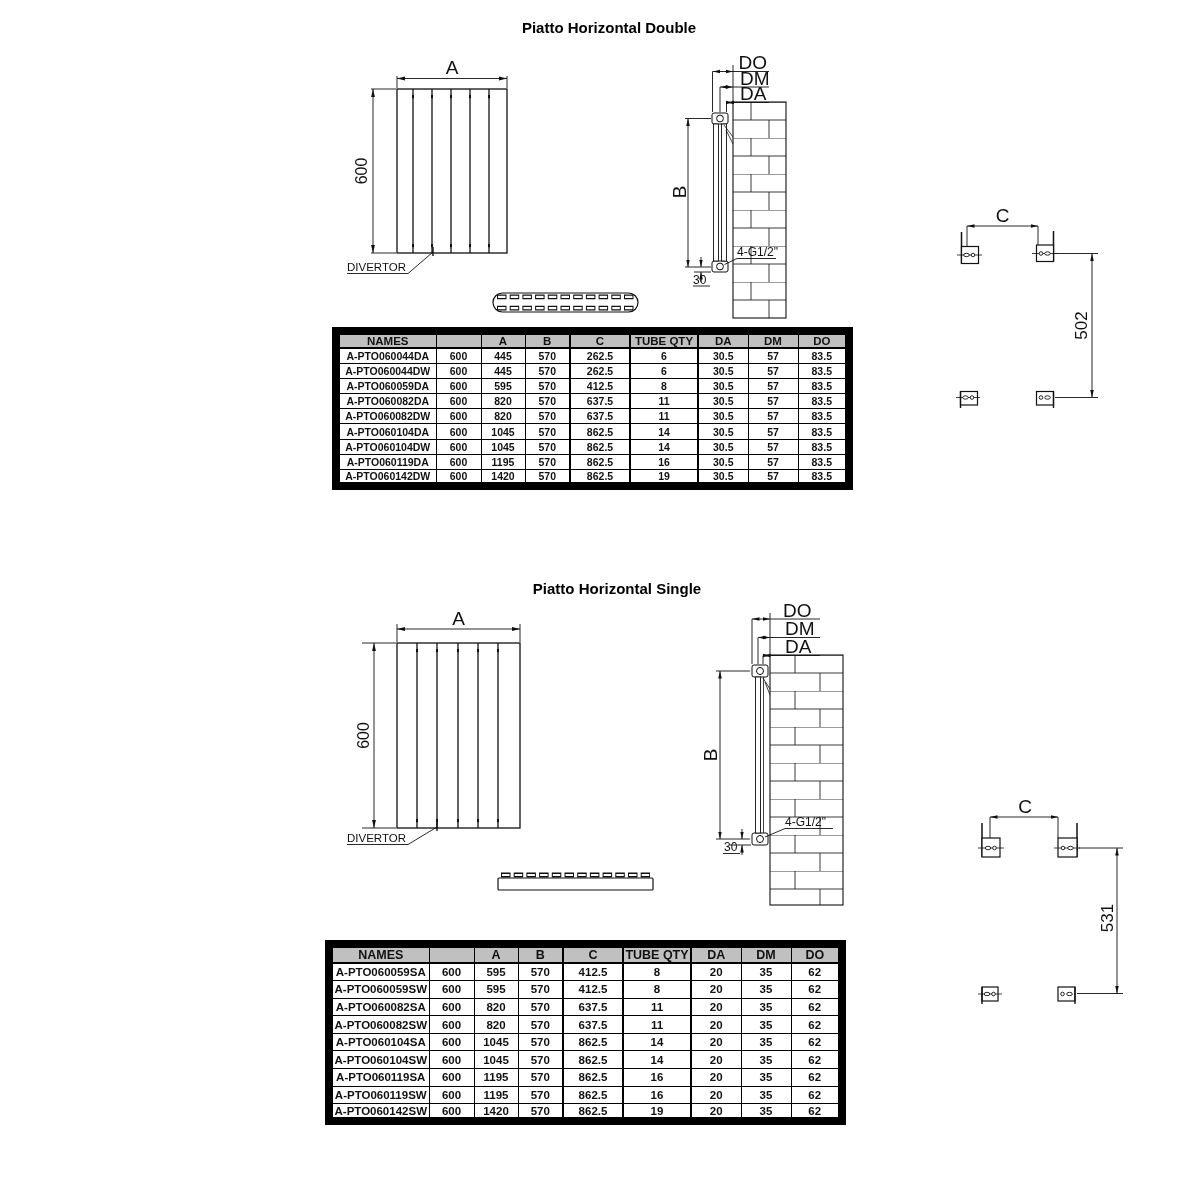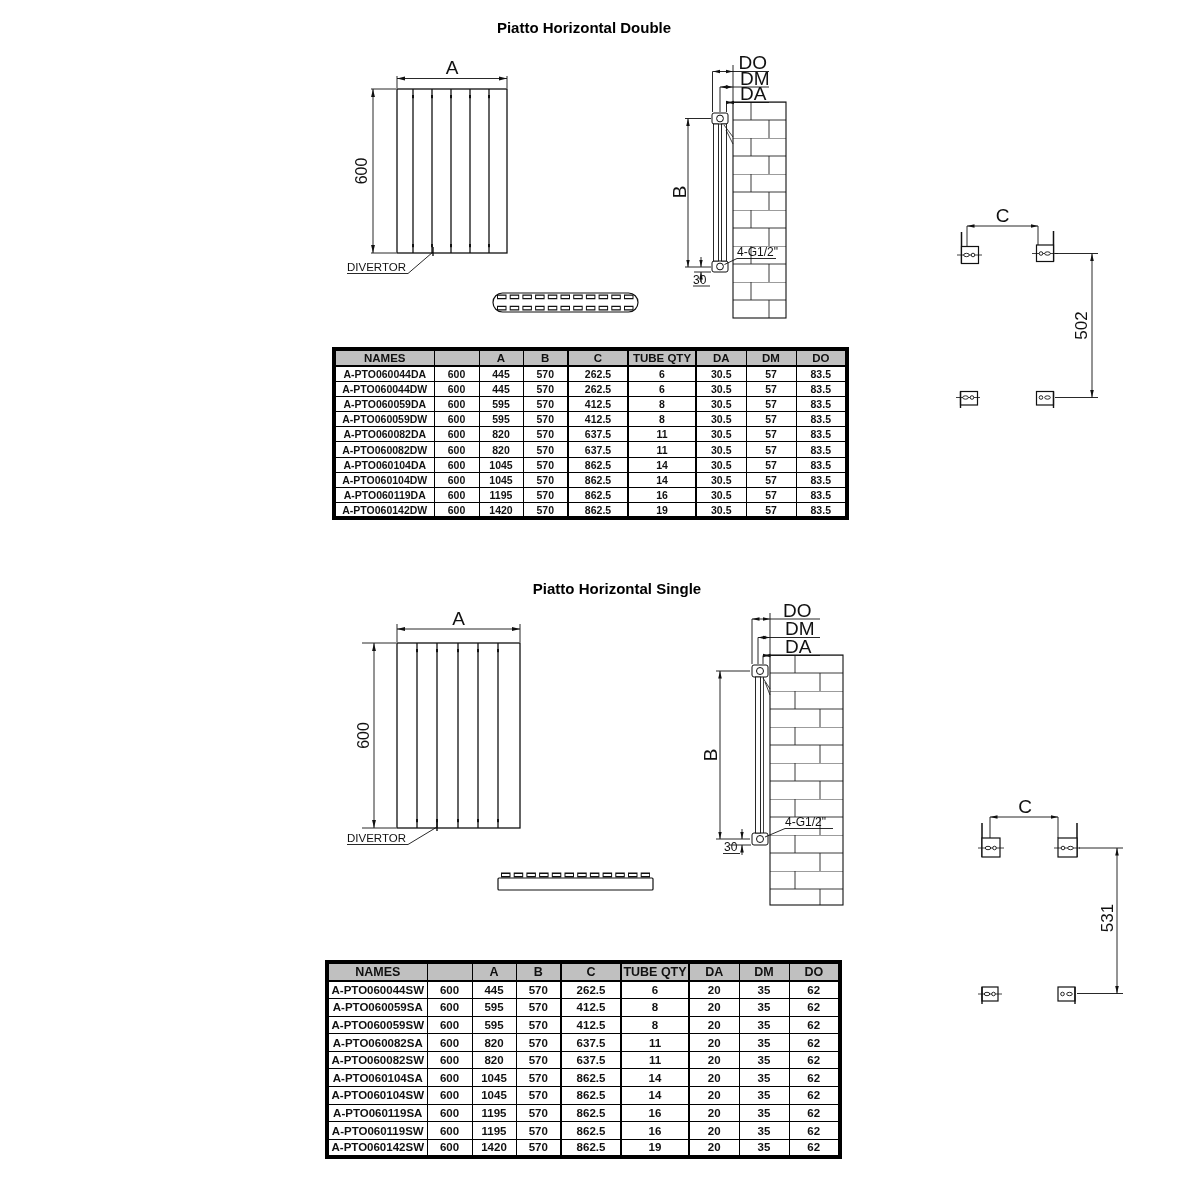--- a/index.html
+++ b/index.html
@@ -5,36 +5,36 @@
   * { margin:0; padding:0; box-sizing:border-box; }
   html,body { background:#fff; }
   body { width:1200px; height:1200px; position:relative; font-family:"Liberation Sans",sans-serif; color:#111; overflow:hidden; }
   .section-title { position:absolute; transform:translateX(-50%); font-size:15px; font-weight:bold; white-space:nowrap; color:#000; }
   svg { position:absolute; overflow:visible; }
   svg text { font-family:"Liberation Sans",sans-serif; fill:#111; }
   .dimL { font-size:19px; }
   .dimM { font-size:16px; }
   .dimS { font-size:12px; }
   .lbl  { font-size:11.5px; }
-  table.spec { position:absolute; border-collapse:collapse; table-layout:fixed; background:#fff; border:4px solid #000000;margin-top:20px; }
+  table.spec { position:absolute; border-collapse:collapse; table-layout:fixed; background:#fff; border:8px solid #000000; }
   table.spec th, table.spec td { border:1px solid #000; text-align:center; vertical-align:middle; font-weight:bold; padding:0; overflow:hidden; white-space:nowrap; }
   table.spec th { background:#c0c0c0; border-bottom:2px solid #000; }
   table.spec th:nth-child(5), table.spec td:nth-child(5) { border-left-width:2px; border-right-width:2px; }
   table.spec th:nth-child(6), table.spec td:nth-child(6) { border-right-width:2px; }
   #table-double { left:332px; top:327px; width:513px; font-size:10.5px; }
   #table-double th { height:17px; font-size:11.5px; }
   #table-double td { height:15.2px; }
   #table-single { left:325px; top:940px; width:513px; font-size:11.5px; }
   #table-single th { height:19px; font-size:12.5px; }
   #table-single td { height:17.6px; }
 </style>
 </head>
 <body>
 
-<div class="section-title" style="left:584px; top:19px;">Piatto Horizontal Double</div>
+<div class="section-title" style="left:609px; top:19px;">Piatto Horizontal Double</div>
 
 <svg style="left:330px; top:45px;" width="335" height="275" viewBox="0 0 335 275">
   <defs>
     <marker id="d1a" viewBox="0 0 10 6" markerWidth="8" markerHeight="4.8" refX="10" refY="3" orient="auto-start-reverse" markerUnits="userSpaceOnUse">
         <path d="M10,3 L0,0.6 L0,5.4 Z" fill="#111"></path>
       </marker>
   </defs>
   <g stroke="#111" fill="none" stroke-width="1">
 
     <rect x="67" y="44" width="110" height="164" stroke-width="1.3" fill="#fff"></rect>
@@ -248,31 +248,20 @@
         <td>445</td>
         <td>570</td>
         <td>262.5</td>
         <td>6</td>
         <td>30.5</td>
         <td>57</td>
         <td>83.5</td>
       </tr>
       <tr>
         <td>A-PTO060059DA</td>
-        <td>600</td>
-        <td>595</td>
-        <td>570</td>
-        <td>412.5</td>
-        <td>8</td>
-        <td>30.5</td>
-        <td>57</td>
-        <td>83.5</td>
-      </tr>
-      <tr>
-        <td>A-PTO060059DW</td>
         <td>600</td>
         <td>595</td>
         <td>570</td>
         <td>412.5</td>
         <td>8</td>
         <td>30.5</td>
         <td>57</td>
         <td>83.5</td>
       </tr>
       <tr>
@@ -526,31 +515,20 @@
         <th>B</th>
         <th>C</th>
         <th>TUBE QTY</th>
         <th>DA</th>
         <th>DM</th>
         <th>DO</th>
       </tr>
     </thead>
     <tbody>
       <tr>
-        <td>A-PTO060044SW</td>
-        <td>600</td>
-        <td>445</td>
-        <td>570</td>
-        <td>262.5</td>
-        <td>6</td>
-        <td>20</td>
-        <td>35</td>
-        <td>62</td>
-      </tr>
-      <tr>
         <td>A-PTO060059SA</td>
         <td>600</td>
         <td>595</td>
         <td>570</td>
         <td>412.5</td>
         <td>8</td>
         <td>20</td>
         <td>35</td>
         <td>62</td>
       </tr>

